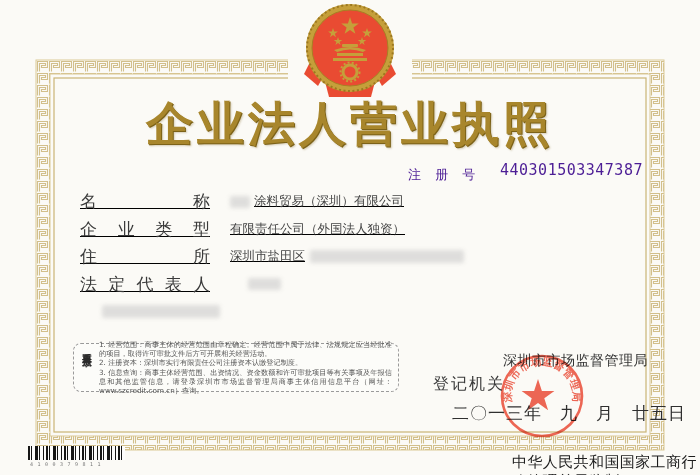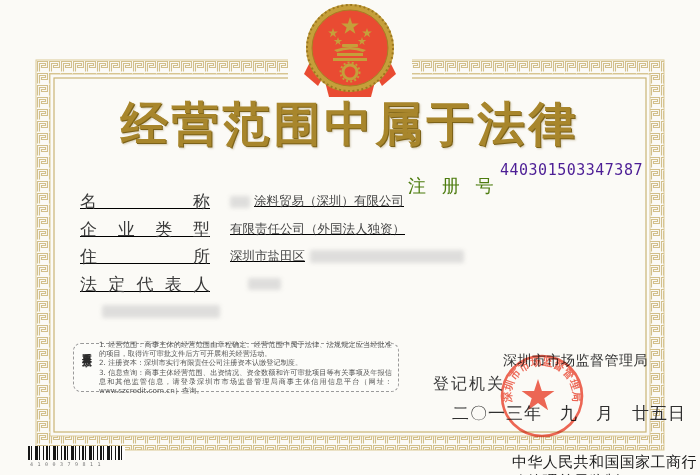--- a/index.html
+++ b/index.html
@@ -12,21 +12,21 @@
   
   .cert-title{
     left:0;right:0;top:93px;text-align:center;
     font-family:"DejaVu Serif","Liberation Serif",serif;
     font-size:47px;font-weight:700;letter-spacing:4px;
     color:#a8862c;
     text-shadow:1px 1px 0 #7c6218,2px 2px 2px rgba(120,90,20,.28);
     white-space:nowrap;
   }
   
-  .reg-label{left:408px;top:166px;font-size:18px;letter-spacing:5px;color:#4d7c0f;margin-top:8px;}
+  .reg-label{left:408px;top:166px;font-size:13px;letter-spacing:5px;color:#4c1d95;}
   .reg-number{left:500px;top:161px;font-size:15px;color:#4c1d95;
     font-family:"DejaVu Sans Mono","Liberation Mono",monospace;letter-spacing:.5px;}
   
   .fields{left:80px;top:188px;width:480px;}
   .frow{display:flex;align-items:center;height:27.5px;text-decoration:underline;}
   .flabel{
     width:130px;flex:0 0 130px;font-size:17px;color:#3a3a3a;
     text-align:justify;text-align-last:justify;line-height:1;
     font-weight:500;
   }
@@ -101,21 +101,21 @@
     <path d="M46 35 l1 3 3.2 0 -2.6 1.9 1 3 -2.6 -1.8 -2.6 1.8 1 -3 -2.6 -1.9 3.2 0 Z" fill="#c59f3a"></path>
     <path d="M70 35 l1 3 3.2 0 -2.6 1.9 1 3 -2.6 -1.8 -2.6 1.8 1 -3 -2.6 -1.9 3.2 0 Z" fill="#c59f3a"></path>
     <path d="M42 48 Q58 42 74 48 L71 50 Q58 45 45 50 Z" fill="#c59f3a"></path>
     <rect x="50" y="42" width="16" height="3" rx="1" fill="#c59f3a"></rect>
     <rect x="45" y="51" width="26" height="3" fill="#c59f3a"></rect>
     <rect x="41" y="56" width="34" height="3" fill="#c59f3a"></rect>
     <circle cx="58" cy="70" r="7" fill="none" stroke="#c59f3a" stroke-width="3"></circle>
     <circle cx="58" cy="70" r="9.5" fill="none" stroke="#c59f3a" stroke-width="2" stroke-dasharray="2 2.2"></circle>
   </svg>
 
-  <div class="abs cert-title">经营范围中属于法律</div>
+  <div class="abs cert-title">企业法人营业执照</div>
 
   <div class="abs reg-label">注 册 号</div>
   <div class="abs reg-number">440301503347387</div>
 
   <div class="abs fields">
     <div class="frow">
       <div class="flabel">名称</div>
       <div class="fvalue">
         <span class="redact r-sm"></span>
         <span>涂料贸易（深圳）有限公司</span>

